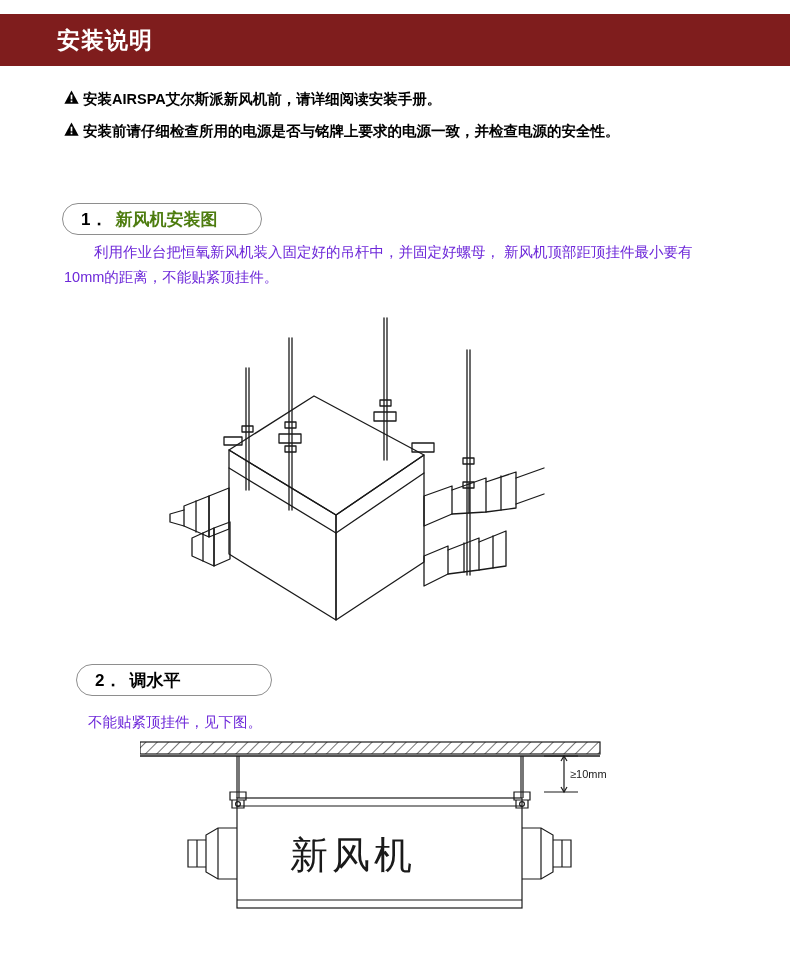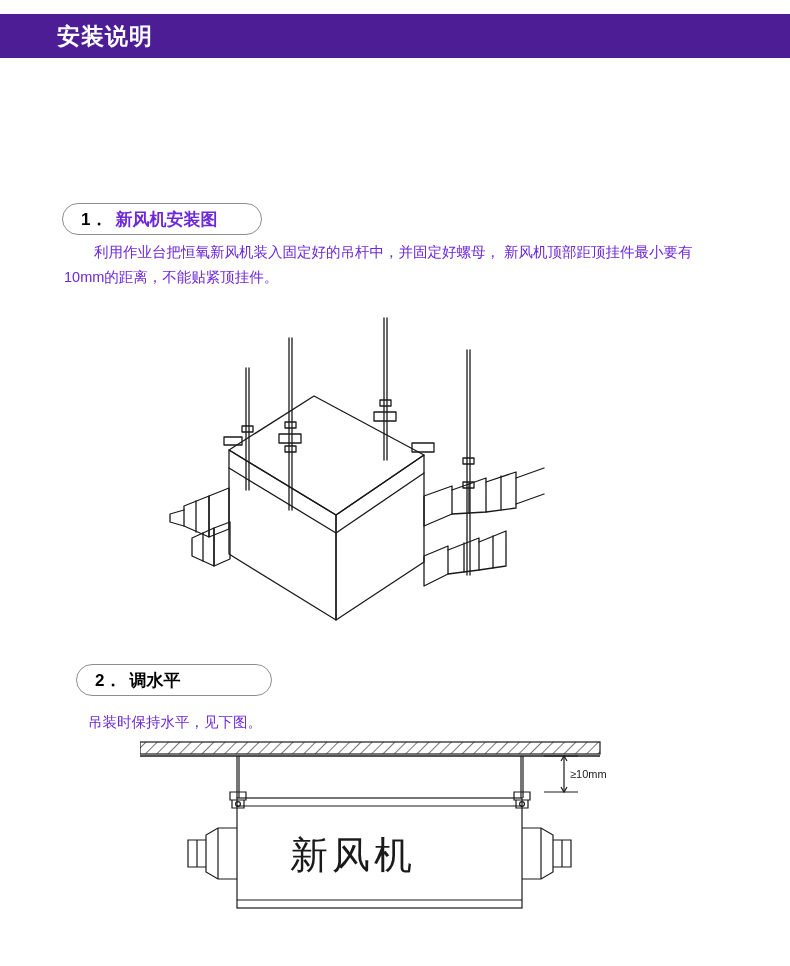--- a/index.html
+++ b/index.html
@@ -15,22 +15,22 @@
     overflow: hidden;
     position: relative;
   }
 
   
   .header-bar {
     position: absolute;
     left: 0;
     top: 14px;
     width: 790px;
-    height: 44px;
-    background: #4c1d95;
+    height: 52px;
+    background: #7f1d1d;
     display: flex;
     align-items: center;
   }
   .header-title {
     color: #ffffff;
     font-size: 23px;
     font-weight: bold;
     letter-spacing: 1px;
     margin-left: 57px;
   }
@@ -76,21 +76,21 @@
   }
   .section-num {
     font-size: 17px;
     font-weight: bold;
     color: #000;
     margin-right: 8px;
   }
   .section-label {
     font-size: 17px;
     font-weight: bold;
-    color: #6d28d9;
+    color: #4d7c0f;
   }
 
   #pill-1 { left: 62px; top: 203px; width: 200px; }
   #pill-2 { left: 76px; top: 664px; width: 196px; }
   #pill-2 .section-num, #pill-2 .section-label { color: #000; }
 
   
   .para {
     position: absolute;
     font-size: 14.5px;
@@ -130,22 +130,42 @@
 </style>
 </head>
 <body>
 
 <div class="header-bar">
   <div class="header-title">安装说明</div>
 </div>
 
 <div class="notes">
 
-
-
+  <div class="note-row">
+    <span class="warn-icon">
+      <svg width="15" height="15" viewBox="0 0 16 16">
+        <polygon points="8,0.6 15.6,14.6 0.4,14.6" fill="#000"></polygon>
+        <rect x="7.1" y="5" width="1.8" height="5" fill="#fff"></rect>
+        <rect x="7.1" y="11.2" width="1.8" height="1.8" fill="#fff"></rect>
+      </svg>
+    </span>
+    <span class="note-text">安装AIRSPA艾尔斯派新风机前，请详细阅读安装手册。</span>
+  </div>
+
+
+  <div class="note-row">
+    <span class="warn-icon">
+      <svg width="15" height="15" viewBox="0 0 16 16">
+        <polygon points="8,0.6 15.6,14.6 0.4,14.6" fill="#000"></polygon>
+        <rect x="7.1" y="5" width="1.8" height="5" fill="#fff"></rect>
+        <rect x="7.1" y="11.2" width="1.8" height="1.8" fill="#fff"></rect>
+      </svg>
+    </span>
+    <span class="note-text">安装前请仔细检查所用的电源是否与铭牌上要求的电源一致，并检查电源的安全性。</span>
+  </div>
 
 </div>
 
 <div class="section-pill" id="pill-1">
   <span class="section-num">1．</span>
   <span class="section-label">新风机安装图</span>
 </div>
 
 <div class="para" id="para-1">利用作业台把恒氧新风机装入固定好的吊杆中，并固定好螺母， 新风机顶部距顶挂件最小要有10mm的距离，不能贴紧顶挂件。</div>
 
@@ -209,21 +229,21 @@
 
     </g>
   </svg>
 </div>
 
 <div class="section-pill" id="pill-2">
   <span class="section-num">2．</span>
   <span class="section-label">调水平</span>
 </div>
 
-<div class="para" id="para-2">吊装时保持水平，见下图。</div>
+<div class="para" id="para-2">不能贴紧顶挂件，见下图。</div>
 
 <div class="figure" id="figure-2">
   <svg width="520" height="210" viewBox="0 0 520 210">
     <defs>
       <pattern id="hatch" width="8" height="8" patternTransform="rotate(45)" patternUnits="userSpaceOnUse">
         <line x1="0" y1="0" x2="0" y2="8" stroke="#1a1a1a" stroke-width="1.2"></line>
       </pattern>
     </defs>
 
     <rect x="0" y="6" width="460" height="12" fill="url(#hatch)" stroke="#1a1a1a" stroke-width="1.2"></rect>

